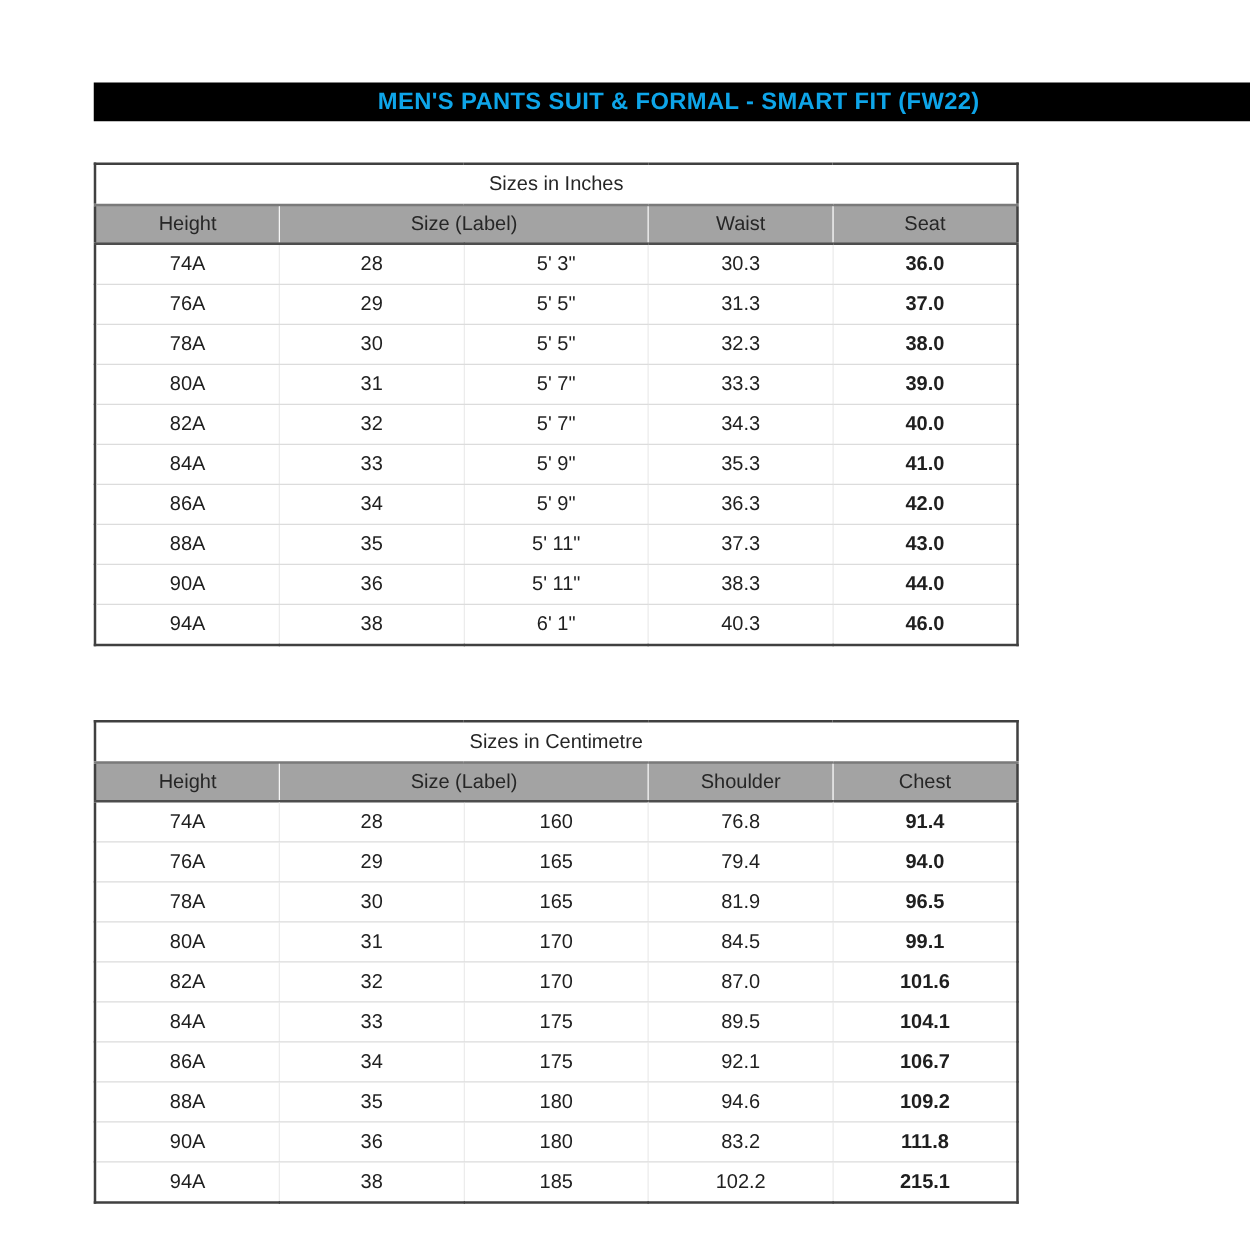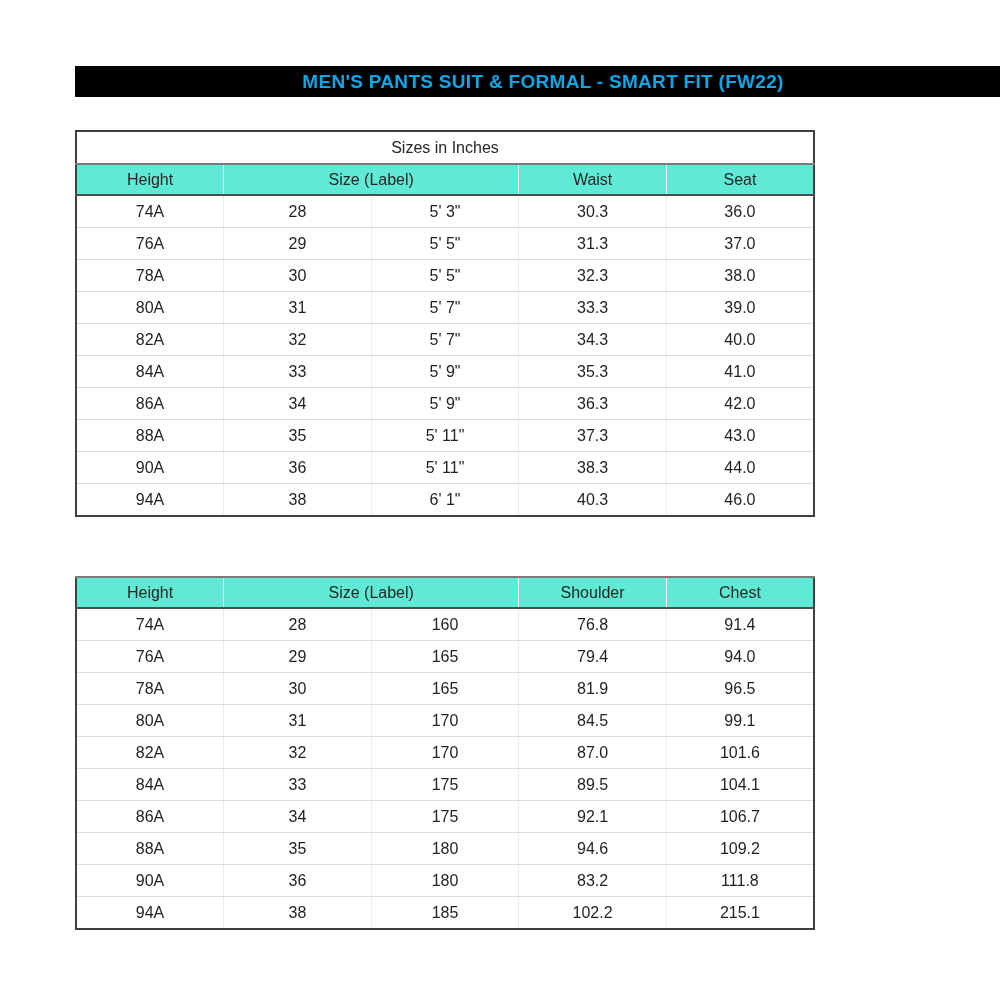--- a/index.html
+++ b/index.html
@@ -46,34 +46,34 @@
     text-align: center;
     color: #262626;
     background: #ffffff;
   }
   tr.header-row th {
     height: 27px;
     font-weight: normal;
     font-size: 16px;
     text-align: center;
     color: #262626;
-    background: #5eead4;
+    background: #a3a3a3;
     border-top: 2px solid #7a7a7a;
     border-bottom: 2px solid #4d4d4d;
   }
   tr.header-row th + th { border-left: 1px solid #f5f5f5; text-align: center; }
   tbody td {
     height: 29px;
     text-align: center;
     font-size: 16px;
     color: #1f1f1f;
     border-bottom: 1px solid #dcdcdc;
     border-right: 1px solid #ececec;
   }
-  tbody td:last-child { border-right: none; }
+  tbody td:last-child { border-right: none; font-weight: bold; }
   tbody tr:last-child td { border-bottom: none; }
 </style>
 </head>
 <body>
 
 <div class="banner">
   <span>MEN'S PANTS SUIT &amp; FORMAL - SMART FIT (FW22)</span>
 </div>
 
 <table class="size t1">
@@ -171,20 +171,23 @@
 
 <table class="size t2">
   <colgroup>
       <col>
       <col>
       <col>
       <col>
       <col>
     </colgroup>
   <thead>
+    <tr class="title-row">
+      <th colspan="5">Sizes in Centimetre</th>
+    </tr>
     <tr class="header-row">
       <th>Height</th>
       <th colspan="2">Size (Label)</th>
       <th>Shoulder</th>
       <th>Chest</th>
     </tr>
   </thead>
   <tbody>
       <tr>
         <td>74A</td>

